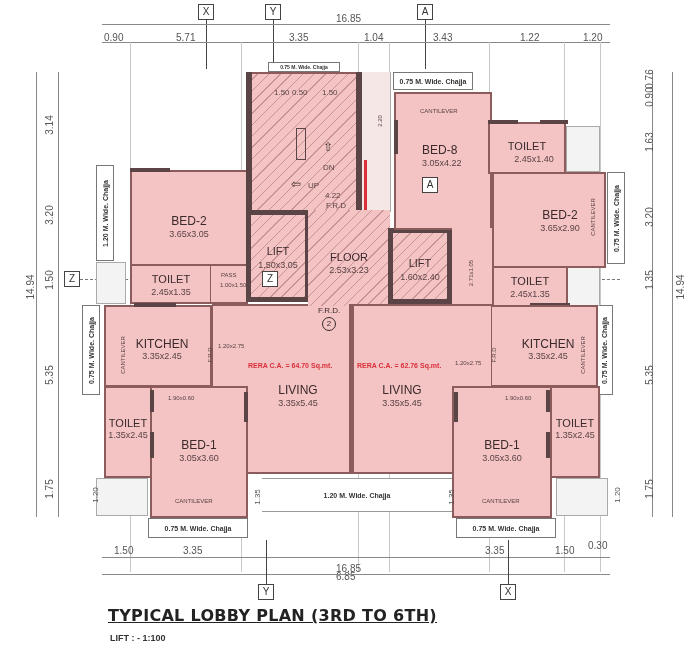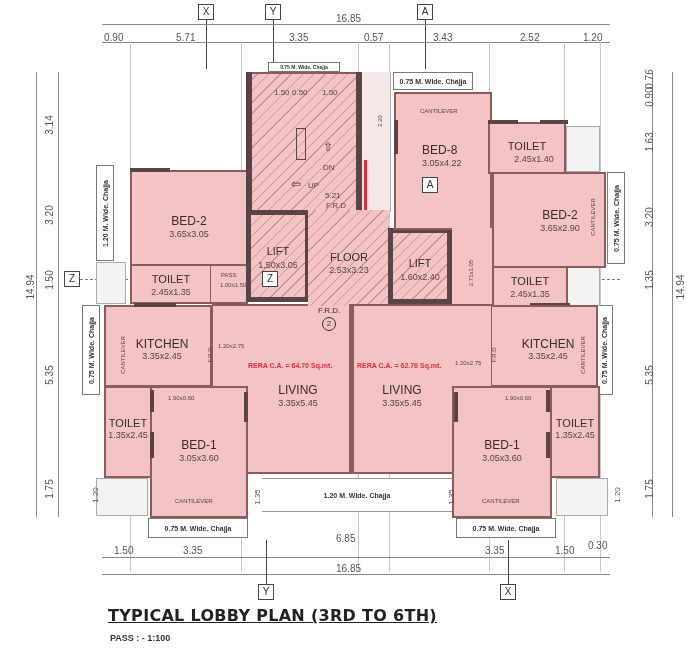--- a/index.html
+++ b/index.html
@@ -36,23 +36,23 @@
 <div class="axis-tag" style="left:417px;top:4px;">A</div>
 <div class="vline" style="left:206px;top:19px;height:50px;border-color:#444"></div>
 <div class="vline" style="left:273px;top:19px;height:50px;border-color:#444"></div>
 <div class="vline" style="left:425px;top:19px;height:50px;border-color:#444"></div>
 <div class="hline" style="left:102px;top:24px;width:508px;"></div>
 <div class="dim" style="left:336px;top:14px;">16.85</div>
 <div class="hline" style="left:102px;top:42px;width:508px;"></div>
 <div class="dim" style="left:104px;top:33px;">0.90</div>
 <div class="dim" style="left:176px;top:33px;">5.71</div>
 <div class="dim" style="left:289px;top:33px;">3.35</div>
-<div class="dim" style="left:364px;top:33px;">0.57</div>
+<div class="dim" style="left:364px;top:33px;">1.04</div>
 <div class="dim" style="left:433px;top:33px;">3.43</div>
-<div class="dim" style="left:520px;top:33px;">2.52</div>
+<div class="dim" style="left:520px;top:33px;">1.22</div>
 <div class="dim" style="left:583px;top:33px;">1.20</div>
 
 <div class="gridv" style="left:130px;top:42px;height:530px;"></div>
 <div class="gridv" style="left:241px;top:42px;height:530px;"></div>
 <div class="gridv" style="left:358px;top:42px;height:530px;"></div>
 <div class="gridv" style="left:389px;top:42px;height:530px;"></div>
 <div class="gridv" style="left:489px;top:42px;height:530px;"></div>
 <div class="gridv" style="left:564px;top:42px;height:530px;"></div>
 <div class="gridv" style="left:600px;top:42px;height:530px;"></div>
 
@@ -155,21 +155,21 @@
 <div class="wall" style="left:246px;top:72px;width:6px;height:140px;"></div>
 <div class="wall" style="left:356px;top:72px;width:6px;height:140px;"></div>
 <div class="small" style="left:274px;top:88px;font-size:8px;">1.50</div>
 <div class="small" style="left:292px;top:88px;font-size:8px;">0.50</div>
 <div class="small" style="left:322px;top:88px;font-size:8px;">1.50</div>
 <div class="abs" style="left:296px;top:128px;width:8px;height:30px;border:1.5px solid #5b4446;"></div>
 <div class="rname" style="left:323px;top:140px;font-size:12px;">⇧</div>
 <div class="small" style="left:323px;top:163px;font-size:8px;">DN</div>
 <div class="rname" style="left:291px;top:177px;font-size:12px;">⇦</div>
 <div class="small" style="left:308px;top:181px;font-size:8px;">UP</div>
-<div class="small" style="left:325px;top:191px;font-size:8px;">5.21</div>
+<div class="small" style="left:325px;top:191px;font-size:8px;">4.22</div>
 <div class="small" style="left:326px;top:201px;font-size:8px;">F.R.D</div>
 
 <div class="abs" style="left:362px;top:72px;width:28px;height:140px;background:#f6e7e7;border-right:1px solid #aaa;"></div>
 <div class="abs" style="left:364px;top:160px;width:3px;height:50px;background:#d9303a;"></div>
 <div class="small" style="left:374px;top:118px;transform:rotate(-90deg);">2.20</div>
 
 <div class="room hatch" style="left:246px;top:210px;width:64px;height:92px;border:5px solid #5b4446;"></div>
 <div class="rname" style="left:246px;top:245px;width:64px;font-size:11px;">LIFT</div>
 <div class="rsize" style="left:246px;top:260px;width:64px;">1.50x3.05</div>
 <div class="axis-tag" style="left:262px;top:271px;">Z</div>
@@ -240,25 +240,25 @@
 <div class="rsize" style="left:550px;top:430px;width:50px;">1.35x2.45</div>
 
 <div class="vdim" style="left:88px;top:490px;font-size:8px;">1.20</div>
 <div class="vdim" style="left:610px;top:490px;font-size:8px;">1.20</div>
 <div class="vdim" style="left:250px;top:492px;font-size:8px;">1.35</div>
 <div class="vdim" style="left:444px;top:492px;font-size:8px;">1.35</div>
 
 <div class="hline" style="left:102px;top:557px;width:508px;"></div>
 <div class="dim" style="left:114px;top:546px;">1.50</div>
 <div class="dim" style="left:183px;top:546px;">3.35</div>
-<div class="dim" style="left:336px;top:534px;">6.85</div>
+<div class="dim" style="left:336px;top:572px;">6.85</div>
 <div class="dim" style="left:485px;top:546px;">3.35</div>
 <div class="dim" style="left:555px;top:546px;">1.50</div>
 <div class="dim" style="left:588px;top:541px;">0.30</div>
 <div class="hline" style="left:102px;top:574px;width:508px;"></div>
 <div class="dim" style="left:336px;top:564px;">16.85</div>
 <div class="vline" style="left:266px;top:540px;height:44px;border-color:#444"></div>
 <div class="vline" style="left:508px;top:540px;height:44px;border-color:#444"></div>
 <div class="axis-tag" style="left:258px;top:584px;">Y</div>
 <div class="axis-tag" style="left:500px;top:584px;">X</div>
 
 <div class="title">TYPICAL LOBBY PLAN  (3RD TO 6TH)</div>
-<div class="scale">PASS : - 1:100</div>
+<div class="scale">LIFT : - 1:100</div>
 
 </body></html>

